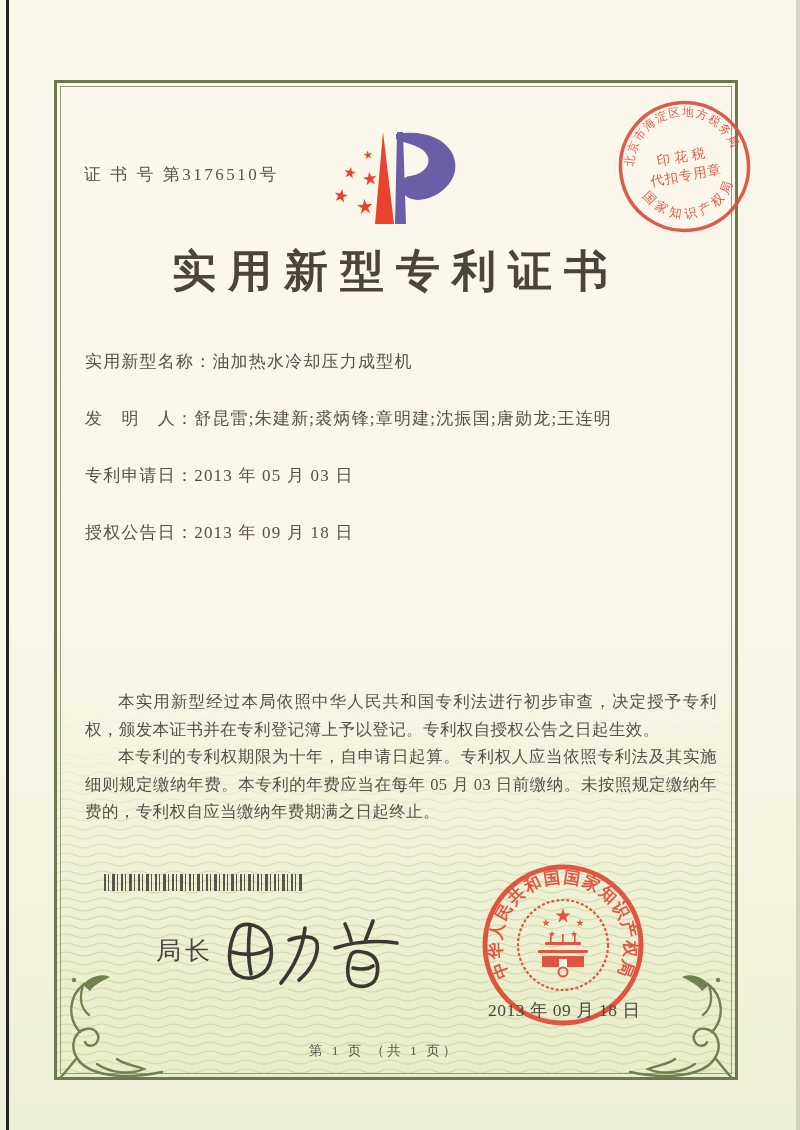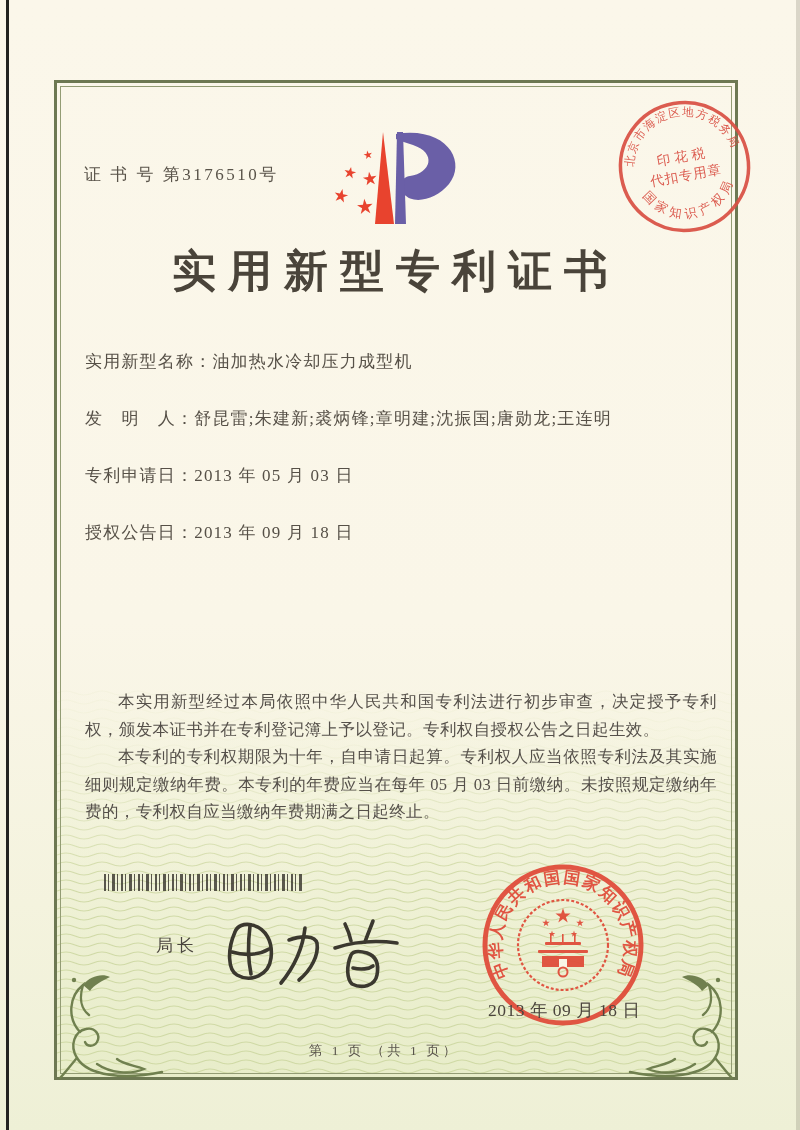--- a/index.html
+++ b/index.html
@@ -54,21 +54,21 @@
   .body-text p{margin:0;text-indent:2em;}
   .barcode{
     position:absolute;left:104px;top:874px;width:200px;height:17px;opacity:.82;
     background:repeating-linear-gradient(90deg,
       #38352d 0 2px,transparent 2px 4px,
       #38352d 4px 5px,transparent 5px 8px,
       #38352d 8px 11px,transparent 11px 13px,
       #38352d 13px 14px,transparent 14px 17px);
   }
   .signature-label{
-    position:absolute;left:156px;top:934px;font-size:17px;letter-spacing:4px;color:#4a453e;text-align:right;
+    position:absolute;left:156px;top:934px;font-size:25px;letter-spacing:4px;color:#4a453e;text-align:right;
   }
   .signature{position:absolute;left:205px;top:898px;width:200px;height:105px;}
   .office-seal{position:absolute;left:478px;top:860px;width:170px;height:170px;opacity:.93;}
   .seal-date{
     position:absolute;left:488px;top:998px;font-size:17.5px;color:#4b453d;
     letter-spacing:.5px;z-index:5;
   }
   .page-footer{
     position:absolute;left:42px;top:1042px;width:684px;text-align:center;
     font-size:13.5px;letter-spacing:3px;color:#5a554c;

